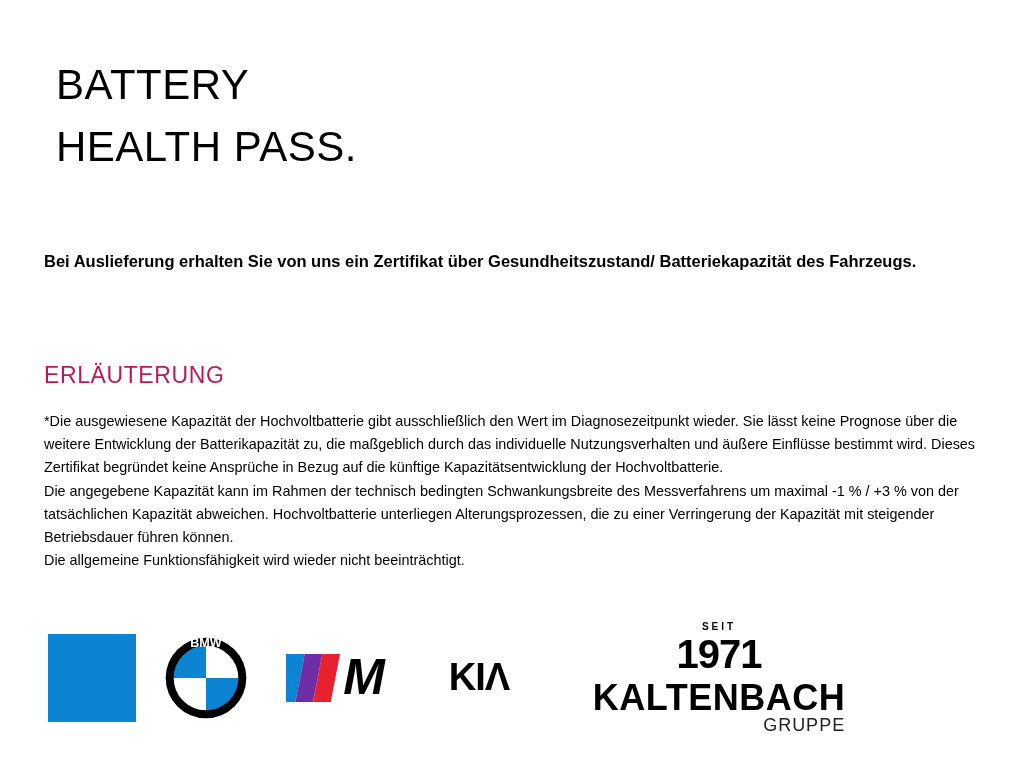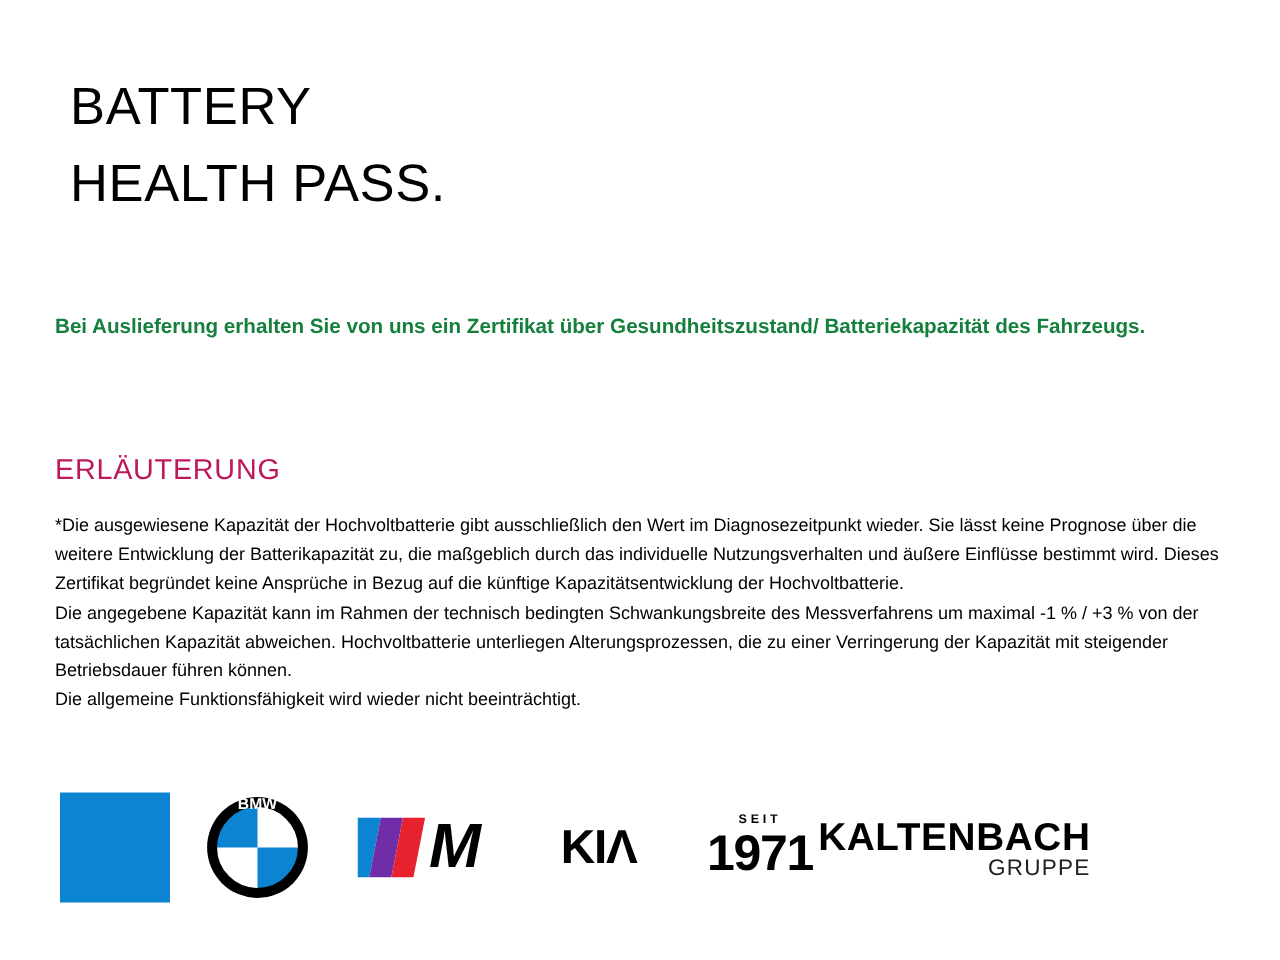--- a/index.html
+++ b/index.html
@@ -40,21 +40,21 @@
 
   
   .intro {
     position: absolute;
     left: 44px;
     top: 248px;
     width: 900px;
     font-size: 16.5px;
     line-height: 27px;
     font-weight: bold;
-    color: #15803d;
+    color: #000000;
   }
 
   
   .section-heading {
     position: absolute;
     left: 44px;
     top: 360px;
     font-size: 23px;
     line-height: 30px;
     font-weight: normal;
@@ -104,20 +104,21 @@
     width: 88px;
     height: 88px;
     background: #0c84d1;
   }
 
   
   .kaltenbach {
     display: flex;
     align-items: center;
     gap: 4px;
+    flex-direction: column;
   }
   .kb-mark {
     display: flex;
     flex-direction: column;
     align-items: center;
     line-height: 1;
   }
   .kb-seit {
     font-size: 10px;
     letter-spacing: 3px;
@@ -128,21 +129,21 @@
     font-weight: bold;
     letter-spacing: -1px;
     line-height: 44px;
   }
   .kb-words {
     display: flex;
     flex-direction: column;
     line-height: 1;
   }
   .kb-name {
-    font-size: 31px;
+    font-size: 36px;
     font-weight: bold;
     letter-spacing: 0.5px;
   }
   .kb-sub {
     font-size: 18px;
     font-weight: 400;
     letter-spacing: 1px;
     align-self: flex-end;
     color: #222;
   }

